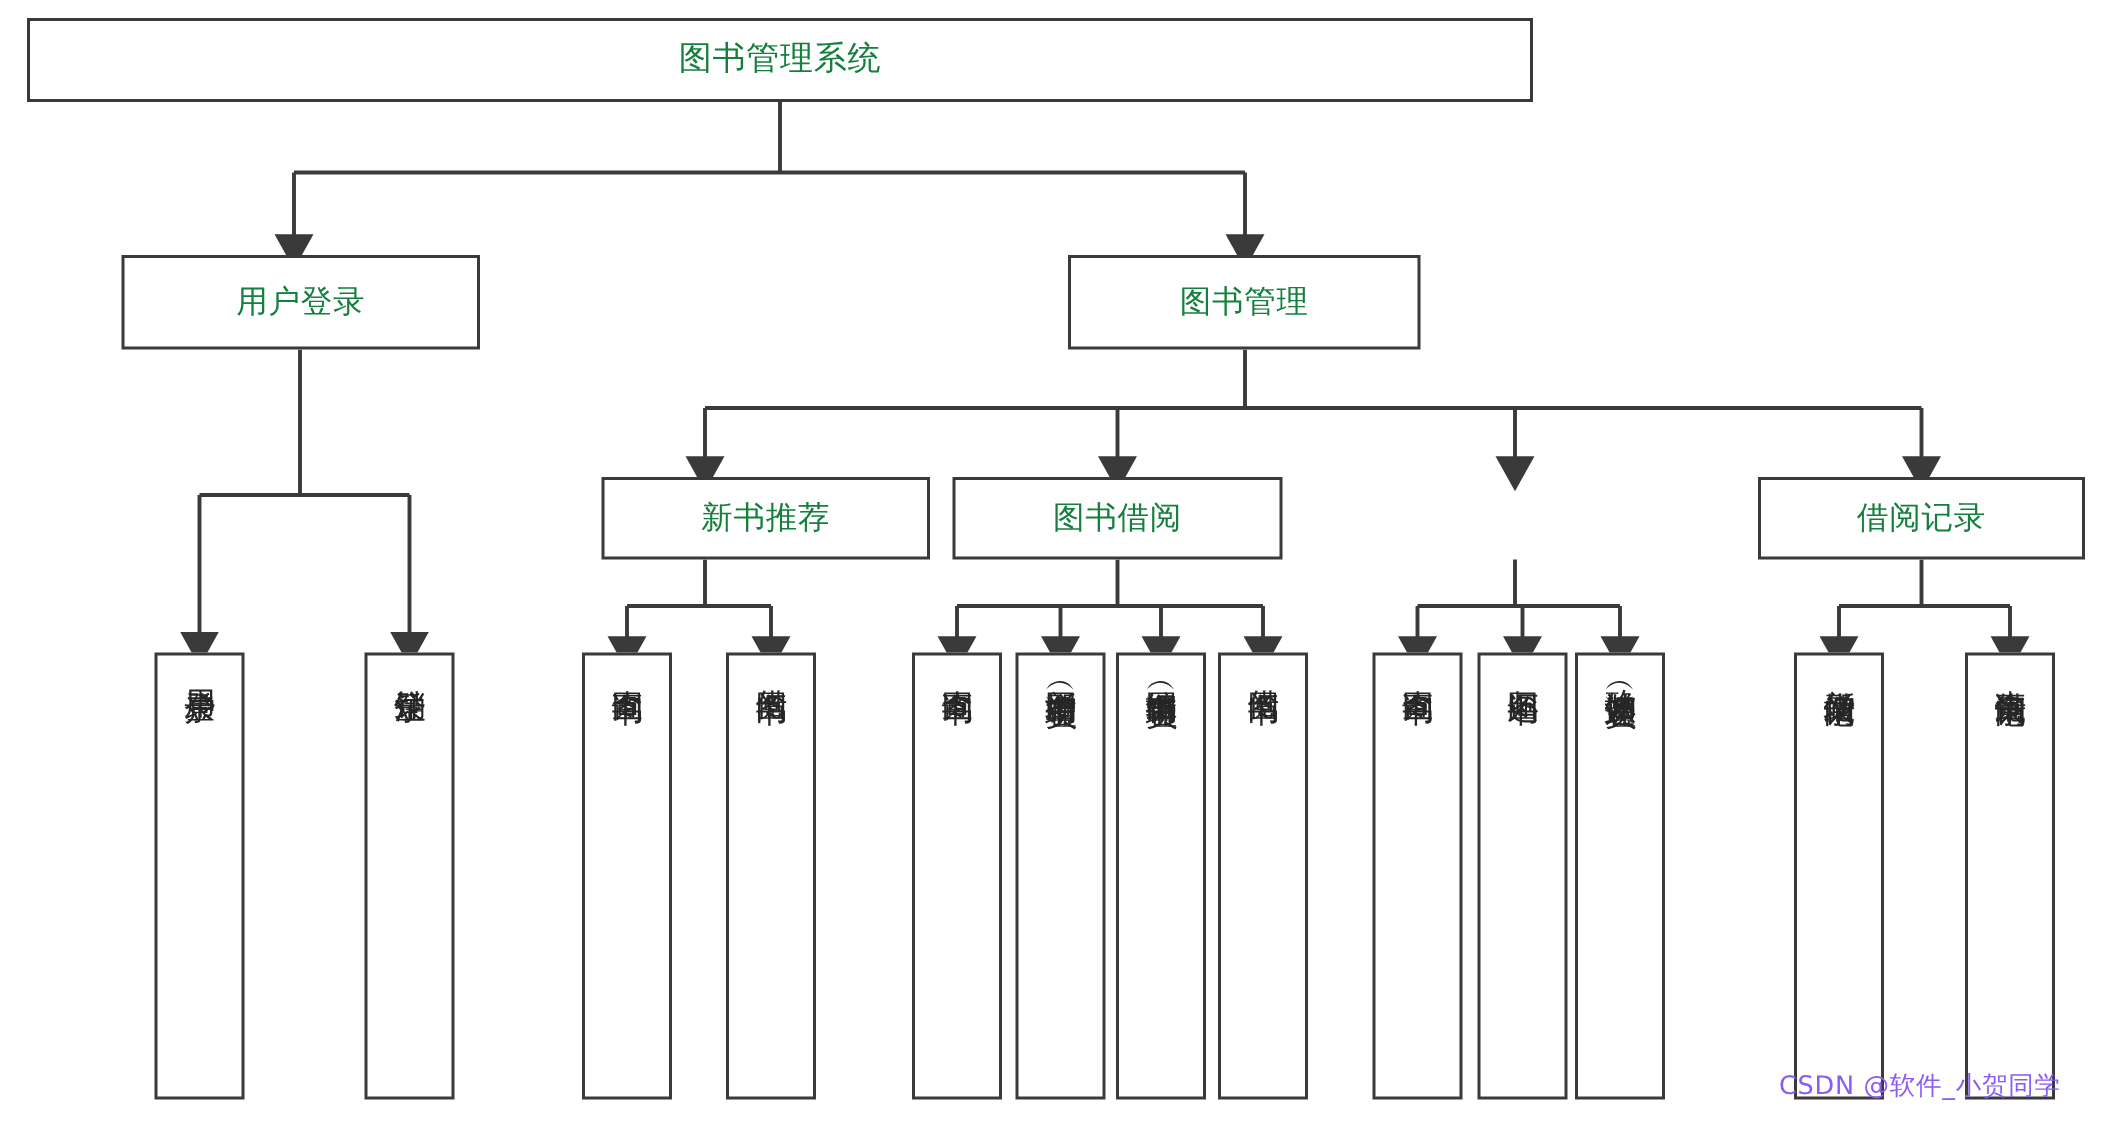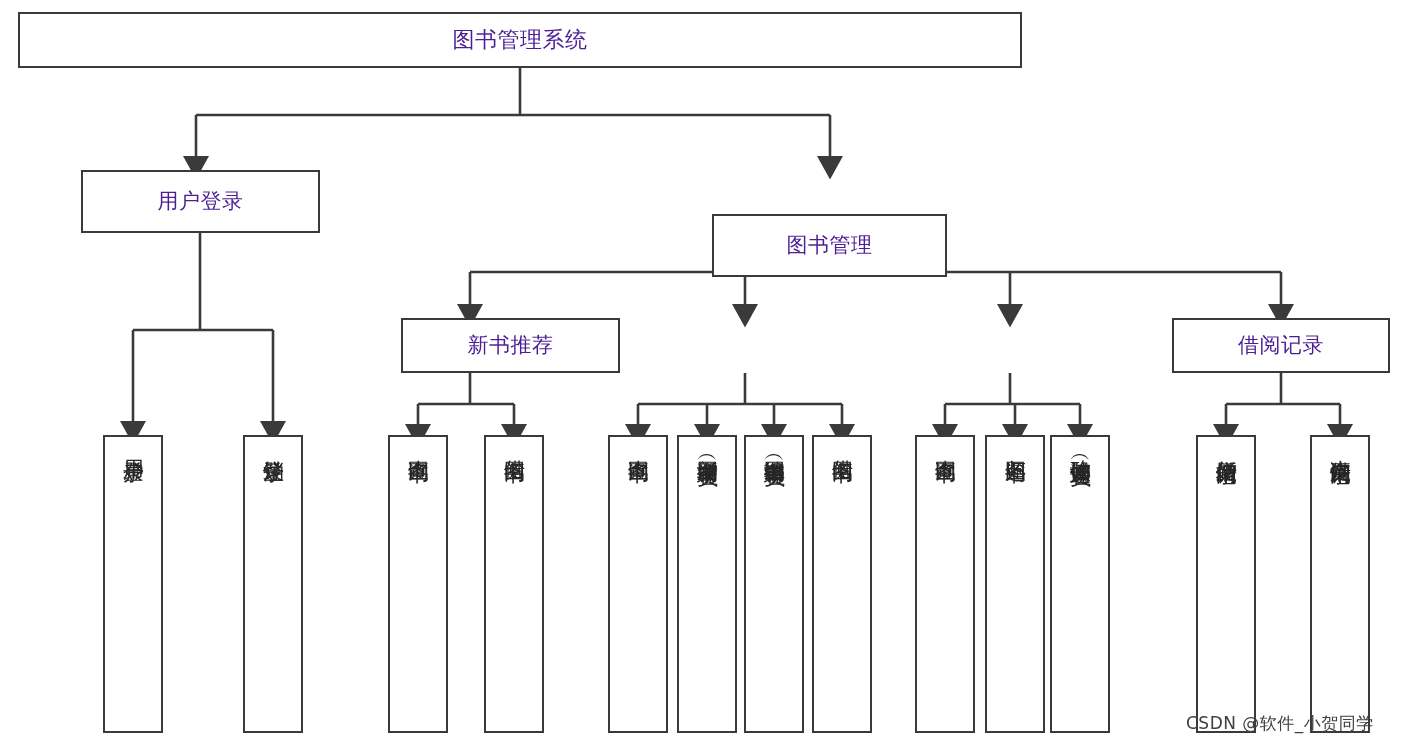--- a/index.html
+++ b/index.html
@@ -32,21 +32,21 @@
     display: flex;
     align-items: center;
     justify-content: center;
     color: #262626;
   }
   .node-label-h {
     font-size: 21px;
     line-height: 1.2;
     letter-spacing: 0.5px;
     white-space: nowrap;
-    color: #4c1d95;
+    color: #15803d;
   }
   .node-box.root .node-label-h { font-size: 22px; }
   .node-box.mid .node-label-h { font-size: 21px; }
   .node-box.leaf {
     align-items: flex-start;
     justify-content: center;
     padding-top: 6px;
   }
   .node-label-v {
     writing-mode: vertical-rl;
@@ -55,21 +55,21 @@
     line-height: 1.18;
     letter-spacing: 1px;
     color: #262626;
     text-align: left;
   }
   #watermark {
     position: absolute;
     left: 1186px;
     top: 712px;
     font-size: 17px;
-    color: #404040;
+    color: #8b5cf6;
     white-space: nowrap;
     letter-spacing: 0.5px;
   }
 </style>
 </head>
 <body>
 
 <div id="canvas">
 
   <svg id="diagram-svg" viewBox="0 0 1405 747" xmlns="http://www.w3.org/2000/svg">
@@ -122,26 +122,29 @@
     </g>
   </svg>
 
   <div class="node-box root" style="left:18px; top:12px; width:1004px; height:56px;">
     <span class="node-label-h">图书管理系统</span>
   </div>
 
   <div class="node-box mid" style="left:81px; top:170px; width:239px; height:63px;">
     <span class="node-label-h">用户登录</span>
   </div>
-  <div class="node-box mid" style="left:712px; top:170px; width:235px; height:63px;margin-top:44px;">
+  <div class="node-box mid" style="left:712px; top:170px; width:235px; height:63px;">
     <span class="node-label-h">图书管理</span>
   </div>
 
   <div class="node-box mid" style="left:361px; top:318px; width:219px; height:55px;margin-left:40px;">
     <span class="node-label-h">新书推荐</span>
+  </div>
+  <div class="node-box mid" style="left:635px; top:318px; width:220px; height:55px;">
+    <span class="node-label-h">图书借阅</span>
   </div>
   <div class="node-box mid" style="left:1172px; top:318px; width:218px; height:55px;">
     <span class="node-label-h">借阅记录</span>
   </div>
 
   <div class="node-box leaf" style="left:103px; top:435px; width:60px; height:298px;">
     <span class="node-label-v">用户登录</span>
   </div>
   <div class="node-box leaf" style="left:243px; top:435px; width:60px; height:298px;">
     <span class="node-label-v">注销登录</span>

